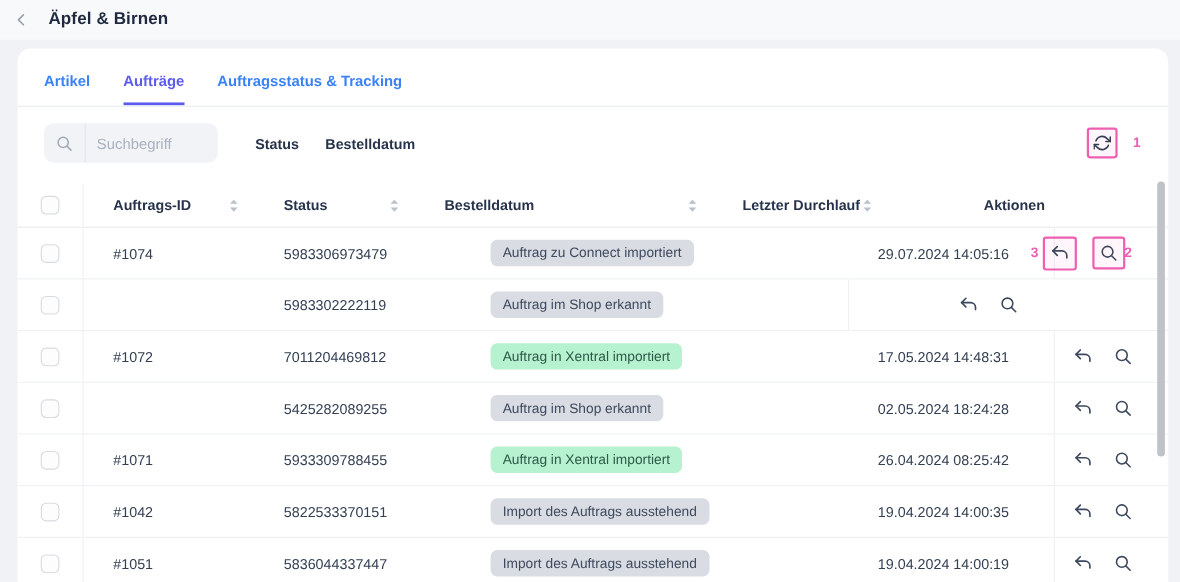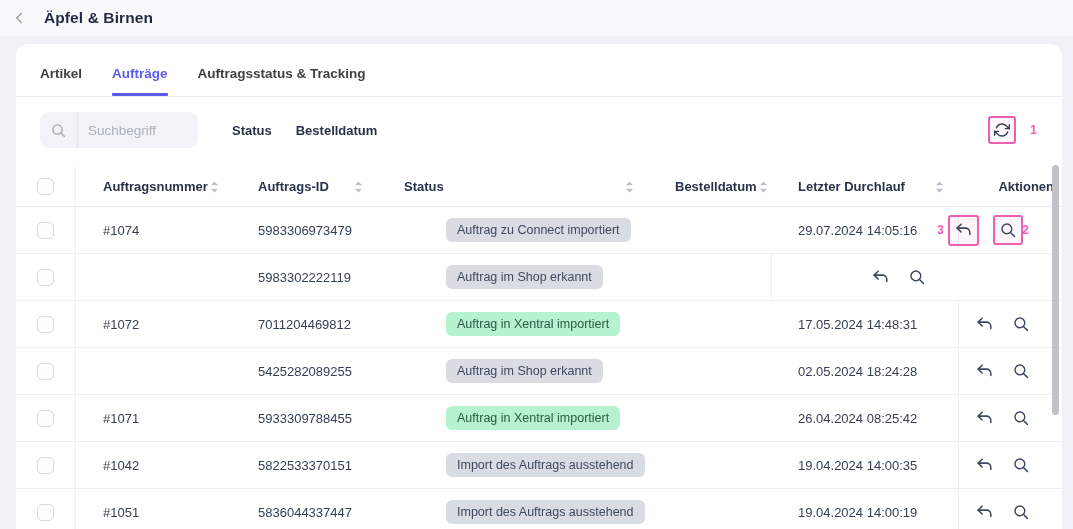--- a/index.html
+++ b/index.html
@@ -20,21 +20,21 @@
     color:var(--text);
   }
   
   .top-bar{height:36px;background:#f8f9fb;display:flex;align-items:center;padding-left:8px;}
   .back-btn{width:22px;height:22px;display:flex;align-items:center;justify-content:center;cursor:pointer;background:none;border:none;}
   .page-title{font-size:15.5px;font-weight:700;color:var(--text-strong);margin-left:14px;letter-spacing:.1px;}
   
   .card{position:absolute;top:44px;left:16px;right:11px;bottom:0;background:#fff;border-radius:12px 12px 0 0;overflow:hidden;}
   
   .tabs{display:flex;gap:30px;padding:22px 24px 0;border-bottom:1px solid var(--border);}
-  .tab{font-size:13.5px;font-weight:700;color:#404040;padding-bottom:12px;border-bottom:3px solid transparent;border-radius:1px;cursor:pointer;}
+  .tab{font-size:13.5px;font-weight:700;color:#3b82f6;padding-bottom:12px;border-bottom:3px solid transparent;border-radius:1px;cursor:pointer;}
   .tab.active{color:var(--accent);border-bottom-color:var(--accent);}
   
   .toolbar{display:flex;align-items:center;padding:15px 24px 12px;}
   .search-box{display:flex;align-items:center;width:158px;height:36px;background:#f1f3f7;border-radius:9px;overflow:hidden;}
   .search-icon-cell{width:38px;height:100%;display:flex;align-items:center;justify-content:center;border-right:1px solid #e2e5ea;}
   .search-box input{flex:1;min-width:0;border:none;background:transparent;outline:none;font-family:inherit;font-size:13.5px;color:#333f53;padding:0 10px;}
   .search-box input::placeholder{color:#a9b1be;}
   .filters{display:flex;align-items:center;gap:24px;margin-left:34px;}
   .filter{font-size:13px;font-weight:700;color:#27334a;background:none;border:none;cursor:pointer;font-family:inherit;}
   .toolbar-right{margin-left:auto;display:flex;align-items:center;gap:13px;}
@@ -109,29 +109,20 @@
       <span class="annot-num">1</span>
     </div>
   </div>
 
   <div class="table" id="table">
       <div class="tr thead">
         <div class="td-check">
           <div class="checkbox"></div>
         </div>
         <div class="th">
-          <span>Auftragsnummer</span>
-          <span class="sort">
-            <svg width="13" height="14" viewBox="0 0 13 14" fill="#bac0cb">
-              <path d="M6.5 1.5 L10 5.3 H3 Z"></path>
-              <path d="M6.5 12.5 L3 8.7 H10 Z"></path>
-            </svg>
-          </span>
-        </div>
-        <div class="th">
           <span>Auftrags-ID</span>
           <span class="sort">
             <svg width="13" height="14" viewBox="0 0 13 14" fill="#bac0cb">
               <path d="M6.5 1.5 L10 5.3 H3 Z"></path>
               <path d="M6.5 12.5 L3 8.7 H10 Z"></path>
             </svg>
           </span>
         </div>
         <div class="th">
           <span>Status</span>

